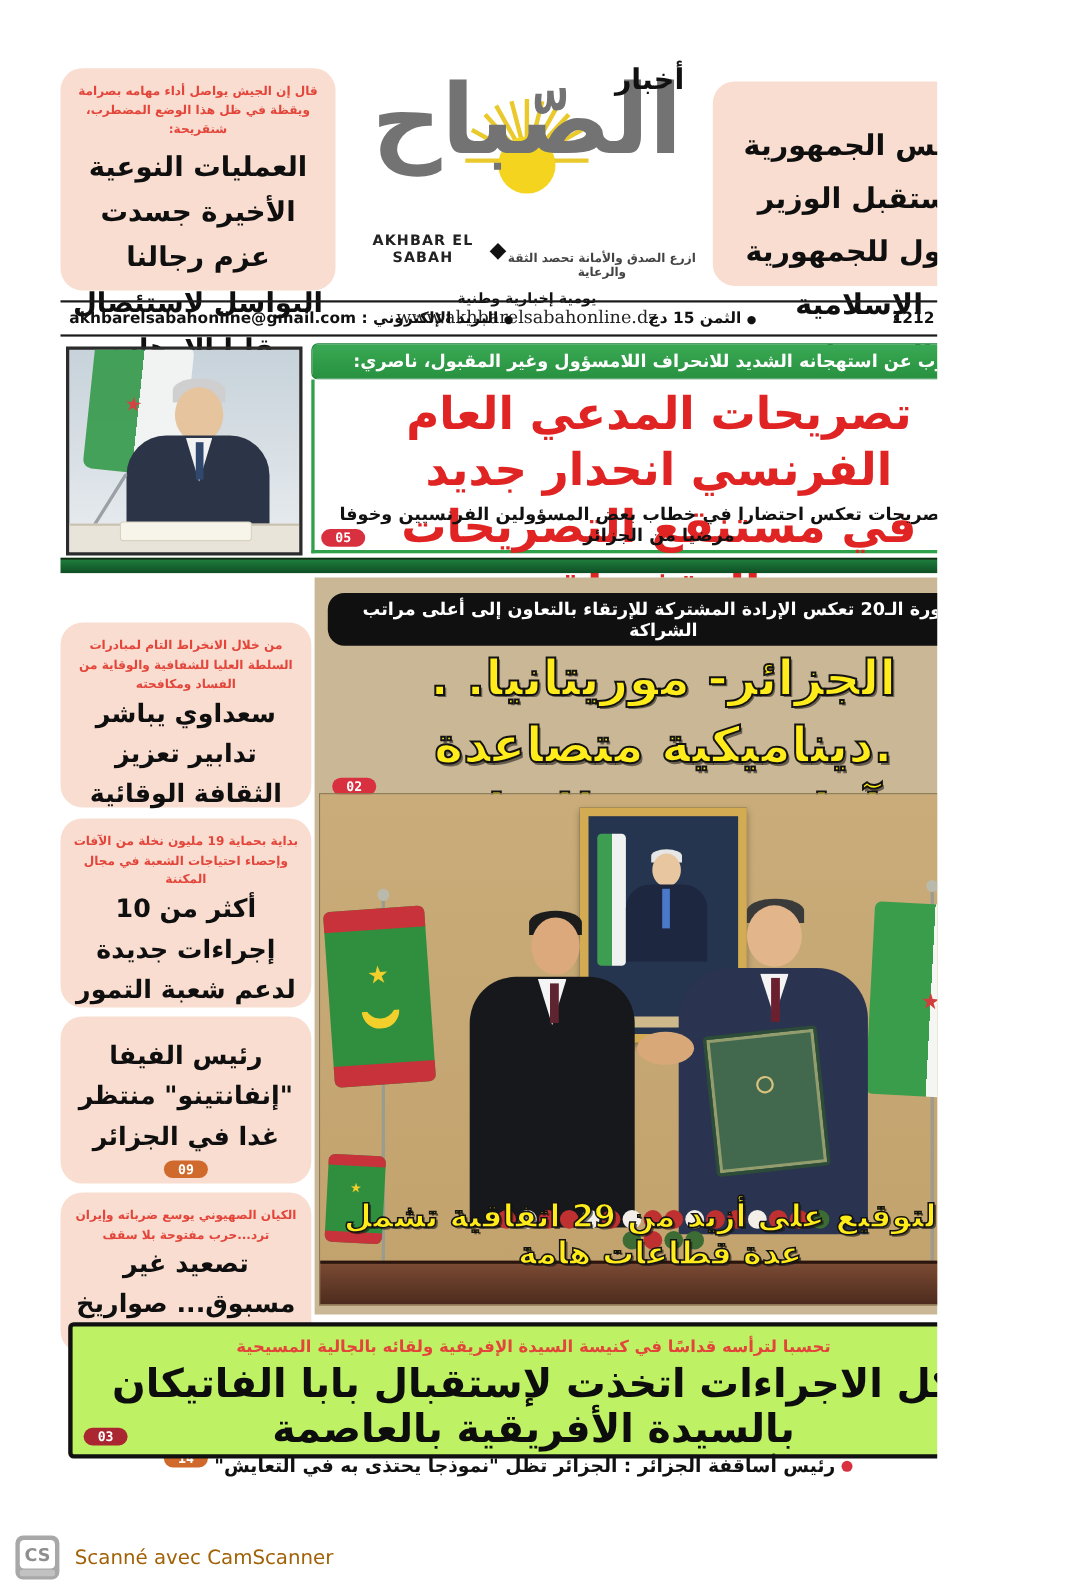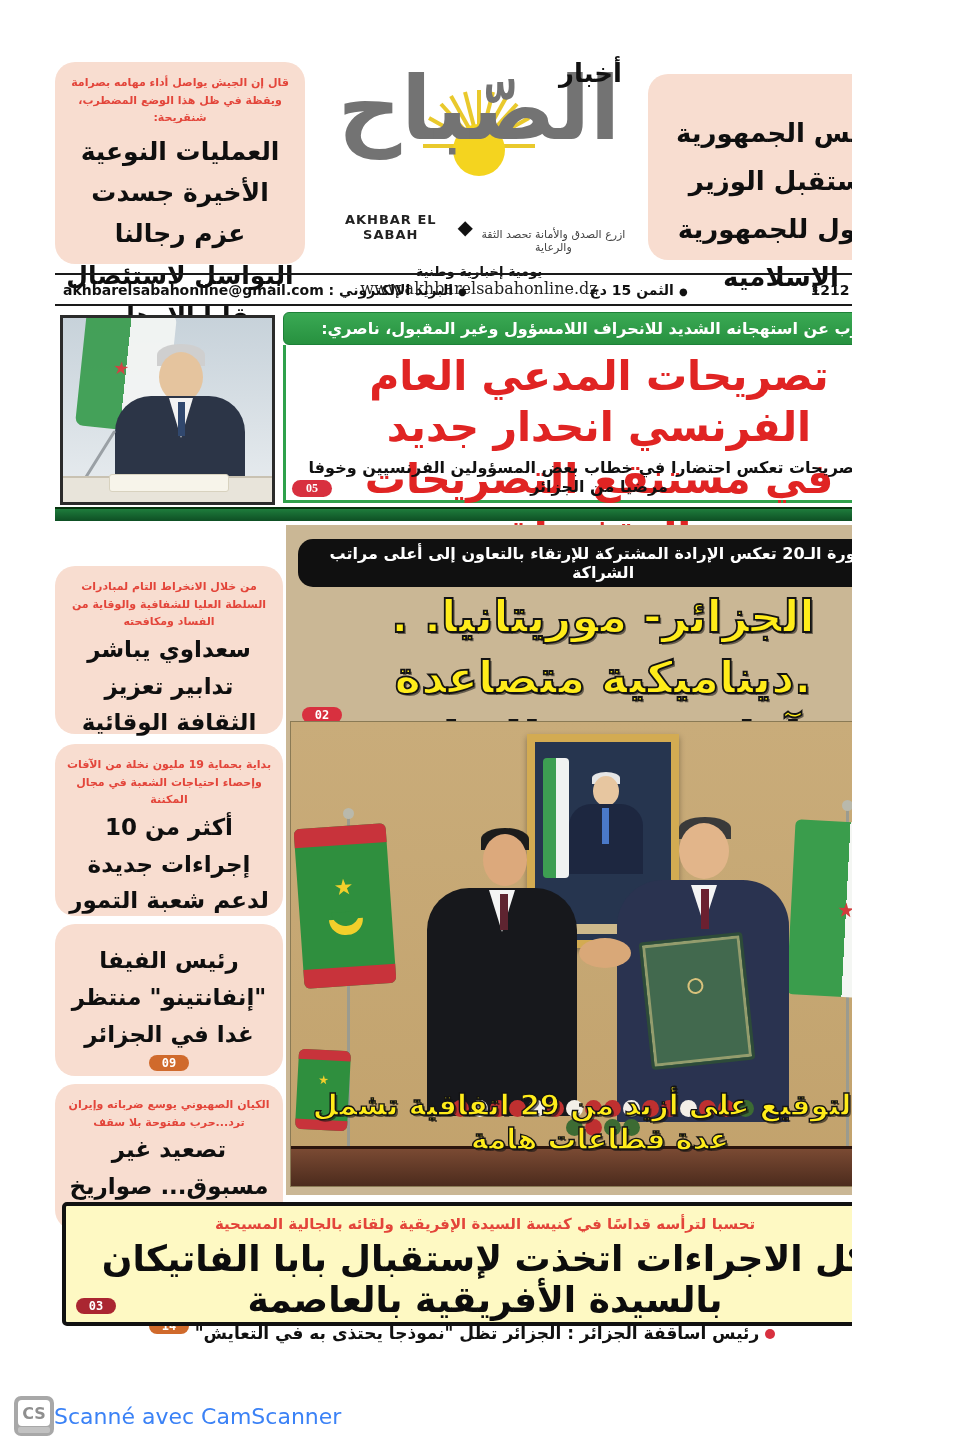--- a/index.html
+++ b/index.html
@@ -26,21 +26,21 @@
 
   #masthead { position:absolute; left:318px; top:58px; width:322px; height:212px; text-align:center; }
   .logo-wrap { position:relative; height:150px; }
   .sun { position:absolute; left:50%; top:26px; transform:translateX(-50%); z-index:0; }
   .logo-small { position:absolute; right:18px; top:0; font-size:26px; font-weight:bold; color:#111; z-index:2; }
   .logo-main { position:relative; z-index:1; font-size:88px; font-weight:bold; color:#737373; line-height:1.15;
                letter-spacing:-2px; }
   .logo-sub { display:flex; justify-content:space-between; align-items:center; padding:0 6px; margin-top:-8px; }
   .logo-latin { font-size:13px; font-weight:bold; color:#222; letter-spacing:1px; }
   .logo-diamond { color:#111; font-size:20px; }
-  .logo-tagline { font-size:11px; color:#444; font-weight:normal;margin-top:28px; }
+  .logo-tagline { font-size:11px; color:#444; font-weight:bold;margin-top:28px; }
   .logo-type { font-size:13px; font-weight:bold; color:#111; margin-top:10px; }
   .logo-site { font-size:16px; color:#222; font-family:"DejaVu Serif", serif; }
 
   
   #infobar { position:absolute; left:55px; top:273px; width:860px; height:33px;
              border-top:2px solid #1a1a1a; border-bottom:2px solid #1a1a1a;
              display:flex; justify-content:space-between; align-items:center; padding:0 8px;
              font-size:14px; font-weight:bold; color:#111; direction:rtl; }
   .info-item { white-space:nowrap; }
   .info-dot { color:#111; font-size:10px; margin-left:5px; }
@@ -70,21 +70,21 @@
   #lead-box { position:absolute; left:283px; top:312px; width:632px; height:196px; }
   #lead-kicker { background:linear-gradient(#3aa954,#27913f); border:1px solid #1d8038; border-radius:6px;
                  color:#fff; font-weight:bold; font-size:16px; text-align:center; padding:6px 4px; }
   #lead-body { border:3px solid #2fa14b; border-top:none; background:#fff; height:158px; position:relative;
                text-align:center; padding-top:6px; }
   #lead-headline1, #lead-headline2 { color:#e02423; font-weight:bold; font-size:41px; line-height:1.25; }
   #lead-bullet-row { position:absolute; bottom:4px; left:0; right:0; font-size:16px; font-weight:bold;
                      color:#111; direction:rtl; }
   .purple-dot { display:inline-block; width:11px; height:11px; border-radius:50%; background:#8e2f8e;
                 margin-left:6px; }
-  #lead-page { position:absolute; left:6px; bottom:3px;font-family:Liberation Serif, serif; }
+  #lead-page { position:absolute; left:6px; bottom:3px; }
 
   #green-band { position:absolute; left:55px; top:507px; width:860px; height:14px;
                 background:linear-gradient(#1e7c3c,#0e4f24); border-top:2px solid #07330f; }
 
   
   .sb { left:55px; width:228px;margin-top:36px; }
   .sb .headline-black { font-size:23px; line-height:1.6; }
   #sb1 { top:530px; height:168px; }
   #sb2 { top:708px; height:172px; }
   #sb3 { top:888px; height:152px; padding-top:18px; }
@@ -145,34 +145,34 @@
   #desk { position:absolute; left:0; bottom:0; width:100%; height:40px;
           background:linear-gradient(#7a4a33,#4c2b1d); border-top:3px solid #2c150d; }
 
   #caption { position:absolute; left:0; right:6px; bottom:30px; text-align:center; direction:rtl;
              font-weight:bold; font-size:29px; color:#ffec1a; -webkit-text-stroke:1.4px #131313;
              text-shadow:2px 2px 0 rgba(20,20,20,.6); }
   .cap-dot { display:inline-block; width:16px; height:16px; border-radius:50%; background:#e02423;
              border:2px solid #7e1414; margin-left:10px; -webkit-text-stroke:0; }
 
   
-  #bottom-box { position:absolute; left:62px; top:1202px; width:846px; height:124px; background:#fef9c3;
+  #bottom-box { position:absolute; left:62px; top:1202px; width:846px; height:124px; background:#bef264;
                 border:4px solid #111; border-radius:5px; text-align:center; padding-top:7px; }
   #bottom-headline { font-size:36px; font-weight:bold; color:#0d0d0d; line-height:1.15; margin-top:2px; }
   #bottom-bullet { font-size:17px; font-weight:bold; color:#111; direction:rtl; margin-top:3px; }
   .red-dot { display:inline-block; width:10px; height:10px; border-radius:50%; background:#d8303f; margin-left:6px; }
   #bottom-page { position:absolute; left:10px; bottom:8px; }
 
   
-  #footer { position:absolute; left:14px; top:1396px; display:flex; align-items:center; }
+  #footer { position:absolute; left:14px; top:1396px; display:flex; align-items:center; gap:14px; }
   #cs-icon { width:40px; height:40px; background:#a8a8a8; border-radius:7px; position:relative; }
   #cs-icon .inner { position:absolute; left:4px; top:4px; width:32px; height:26px; background:#fff; border-radius:4px;
                     display:flex; align-items:center; justify-content:center; font-weight:bold; font-size:16px; color:#8f8f8f; }
   #cs-icon .base { position:absolute; left:4px; bottom:3px; width:32px; height:6px; background:#c2c2c2; border-radius:2px; }
-  #footer .label { color:#3b82f6; font-size:22px; }
+  #footer .label { color:#a16207; font-size:18px; }
 </style>
 </head>
 <body>
 
 <div id="page">
 
   <div id="hdr-left" class="pink-box rtl">
     <div class="kicker-red">قال إن الجيش يواصل أداء مهامه بصرامة ويقظة في ظل هذا الوضع المضطرب، شنقريحة:</div>
     <div class="headline-black">العمليات النوعية الأخيرة جسدت عزم رجالنا البواسل لاستئصال بقايا الإرهاب</div>
     <span class="badge red">03</span>

